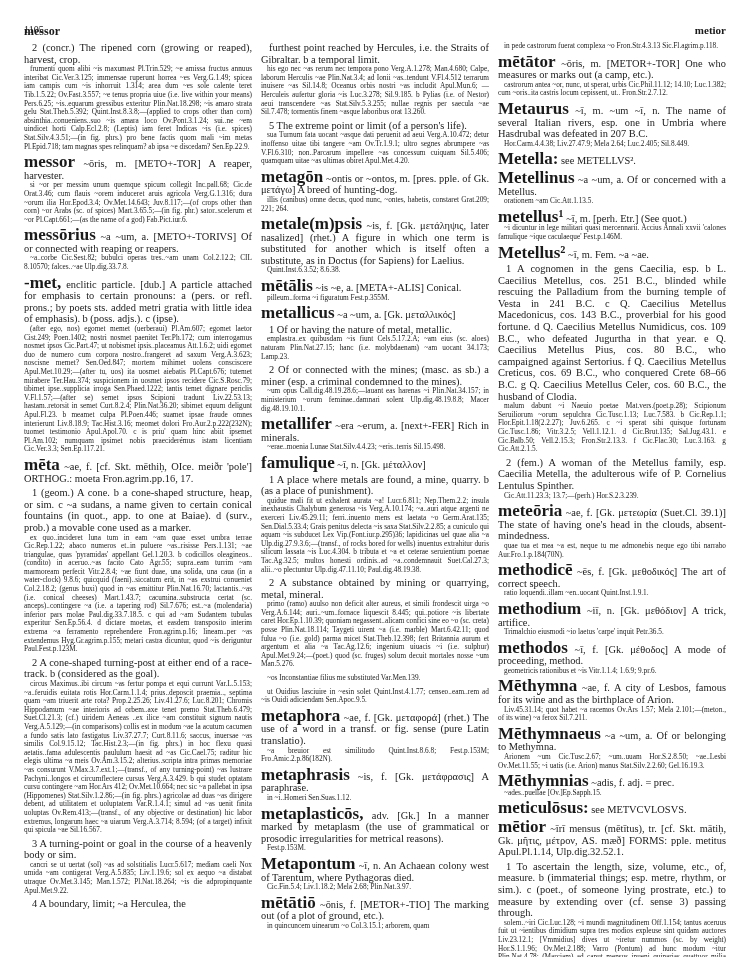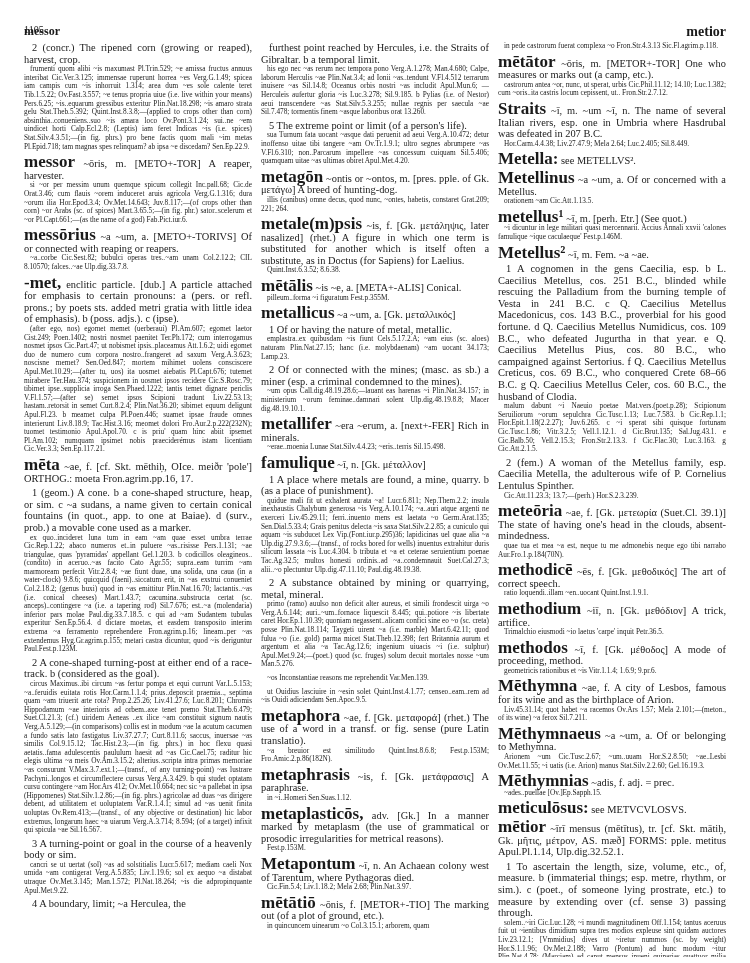--- a/index.html
+++ b/index.html
@@ -6,21 +6,21 @@
   body {
     width: 750px; height: 963px; overflow: hidden; position: relative;
     font-family: "DejaVu Serif", "Liberation Serif", serif;
     color: #1a1a1a;
   }
   .page-header {
     position: absolute; top: 24px; left: 24px; right: 24px; height: 18px;
   }
   .hdr-left { position: absolute; left: 0; top: 0; font-weight: bold; font-size: 12px; font-family: "Liberation Serif", serif; }
   .hdr-center { position: absolute; left: 0; right: 0; text-align: left; top: 0; font-size: 10px; font-family: "Liberation Serif", serif; }
-  .hdr-right { position: absolute; right: 0; top: 0; font-weight: bold; font-size: 14px; font-family: "Liberation Serif", serif; }
+  .hdr-right { position: absolute; right: 0; top: 0; font-weight: bold; font-size: 11px; font-family: "Liberation Serif", serif; }
   .columns {
     position: absolute; top: 42px; left: 24px; width: 702px; height: 915px;
     display: flex; gap: 9px;
   }
   .col { width: 228px; overflow: hidden; font-family: "Liberation Serif", serif; }
   .entry { margin: 0 0 5px 0; }
   .def {
     font-size: 10.4px; line-height: 11.6px; text-align: justify;
     text-indent: 8px; margin: 0;
   }
@@ -101,21 +101,21 @@
         <p class="cit">~erae..moenia Lunae Stat.Silv.4.4.23; ~eris..terris Sil.15.498.</p>
       </div>
       <div class="entry">
         <p class="def noindent"><span class="hw">famulique</span> <span>~ī, n. [Gk. μέταλλον]</span></p>
         <p class="def sense">1 A place where metals are found, a mine, quarry. b (as a place of punishment).</p>
         <p class="cit">quidue mali fit ut exhalent aurata ~a! Lucr.6.811; Nep.Them.2.2; insula inexhaustis Chalybum generosa ~is Verg.A.10.174; ~a..auri atque argenti ne exerceri Liv.45.29.11; ferri..inuento mens est laetata ~o Germ.Arat.135; Sen.Dial.5.33.4; Grais penitus delecta ~is saxa Stat.Silv.2.2.85; a cuniculo qui aquam ~is subducet Lex Vip.(Font.iur.p.295)36; lapidicinas uel quae alia ~a Ulp.dig.27.9.3.6;—(transf., of rocks bored for wells) inuentus extrahitur duris silicum lassata ~is Luc.4.304. b tributa et ~a et ceterae seruientium poenae Tac.Ag.32.5; multos honesti ordinis..ad ~a..condemnauit Suet.Cal.27.3; alii..~o plectuntur Ulp.dig.47.11.10; Paul.dig.48.19.38.</p>
         <p class="def sense">2 A substance obtained by mining or quarrying, metal, mineral.</p>
         <p class="cit">primo (ramo) auulso non deficit alter aureus, et simili frondescit uirga ~o Verg.A.6.144; auri..~um..fornace liquescit 8.445; qui..potiore ~is libertate caret Hor.Ep.1.10.39; quoniam negassent..alicam confici sine eo ~o (sc. creta) posse Plin.Nat.18.114; Taygeti uirent ~a (i.e. marble) Mart.6.42.11; quod fulua ~o (i.e. gold) parma micet Stat.Theb.12.398; fert Britannia aurum et argentum et alia ~a Tac.Ag.12.6; ingenium uiuacis ~i (i.e. sulphur) Apul.Met.9.24;—(poet.) quod (sc. fruges) solum decuit mortales nosse ~um Man.5.276.</p>
       </div>
       <div class="entry">
-        <p class="cit">~os Inconstantiae reasons me reprehendit Var.Men.139.</p>
+        <p class="cit">~os Inconstantiae filius me substituted Var.Men.139.</p>
       </div>
       <div class="entry">
         <p class="cit">ut Ouidius lasciuire in ~esin solet Quint.Inst.4.1.77; censeo..eam..rem ad ~is Ouidi adiciendam Sen.Apoc.9.5.</p>
       </div>
       <div class="entry">
         <p class="def noindent"><span class="hw">metaphora</span> <span>~ae, f. [Gk. μεταφορά] (rhet.) The use of a word in a transf. or fig. sense (pure Latin translatio).</span></p>
         <p class="cit">~a breuior est similitudo Quint.Inst.8.6.8; Fest.p.153M; Fro.Amic.2.p.86(182N).</p>
       </div>
       <div class="entry">
         <p class="def noindent"><span class="hw">metaphrasis</span> <span>~is, f. [Gk. μετάφρασις] A paraphrase.</span></p>
@@ -136,21 +136,21 @@
     </div>
   <div class="col">
       <div class="entry">
         <p class="cit">in pede castrorum fuerat complexa ~o Fron.Str.4.3.13 Sic.Fl.agrim.p.118.</p>
       </div>
       <div class="entry">
         <p class="def noindent"><span class="hw">mētātor</span> <span>~ōris, m. [METOR+-TOR] One who measures or marks out (a camp, etc.).</span></p>
         <p class="cit">castrorum antea ~or, nunc, ut sperat, urbis Cic.Phil.11.12; 14.10; Luc.1.382; cum ~oris..ita castris locum cepissent, ut.. Fron.Str.2.7.12.</p>
       </div>
       <div class="entry">
-        <p class="def noindent"><span class="hw">Straits</span> <span>~ī, m. ~um ~ī, n. The name of several Italian rivers, esp. one in Umbria where Hasdrubal was defeated in 207 B.C.</span></p>
+        <p class="def noindent"><span class="hw">Metaurus</span> <span>~ī, m. ~um ~ī, n. The name of several Italian rivers, esp. one in Umbria where Hasdrubal was defeated in 207 B.C.</span></p>
         <p class="cit">Hor.Carm.4.4.38; Liv.27.47.9; Mela 2.64; Luc.2.405; Sil.8.449.</p>
       </div>
       <div class="entry">
         <p class="def noindent"><span class="hw">Metella:</span> <span>see METELLVS².</span></p>
       </div>
       <div class="entry">
         <p class="def noindent"><span class="hw">Metellinus</span> <span>~a ~um, a. Of or concerned with a Metellus.</span></p>
         <p class="cit">orationem ~am Cic.Att.1.13.5.</p>
       </div>
       <div class="entry">

